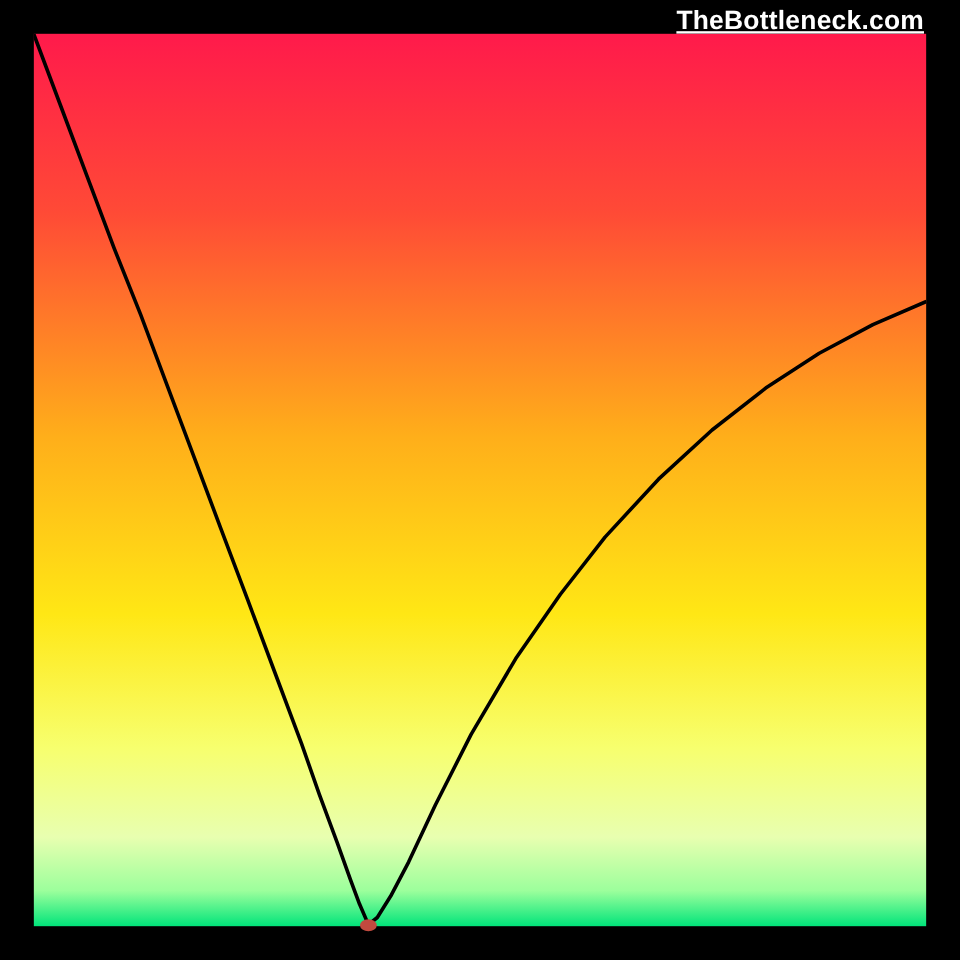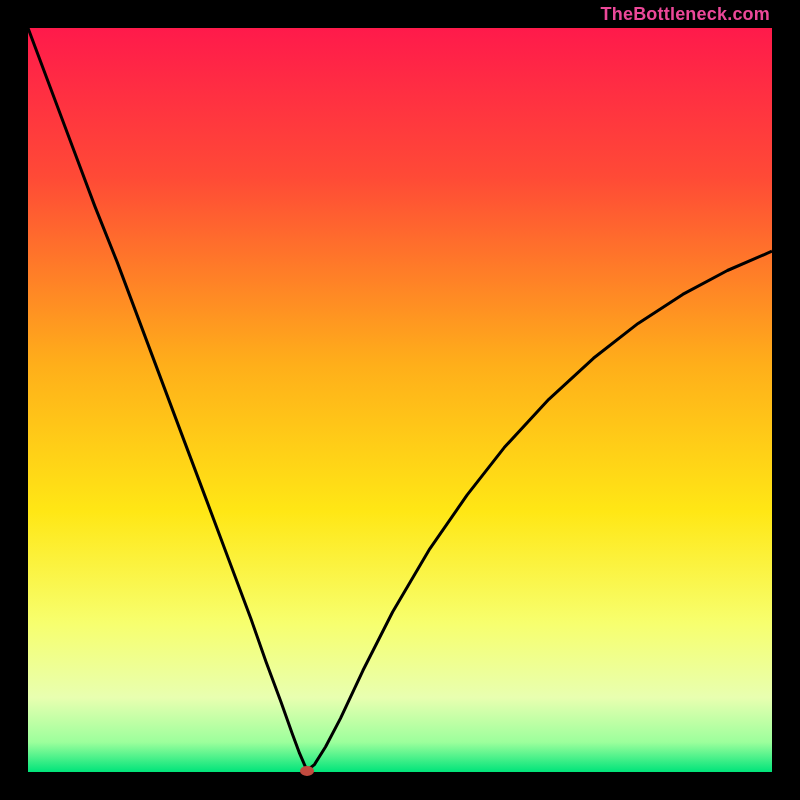--- a/index.html
+++ b/index.html
@@ -23,25 +23,26 @@
     position: absolute;
     left: 0;
     top: 0;
     width: 744px;
     height: 744px;
   }
   .watermark {
     position: absolute;
     top: 4px;
     right: 30px;
-    font-size: 18px;
+    font-size: 22px;
     font-weight: 600;
-    color: #ec4899;
+    color: #ffffff;
     letter-spacing: 0.2px;
     font-family: Arial, Helvetica, sans-serif;
+    text-decoration: underline;
   }
   .marker {
     position: absolute;
     width: 14px;
     height: 10px;
     background: #c24a3f;
     border-radius: 50%;
   }
 </style>
 </head>

